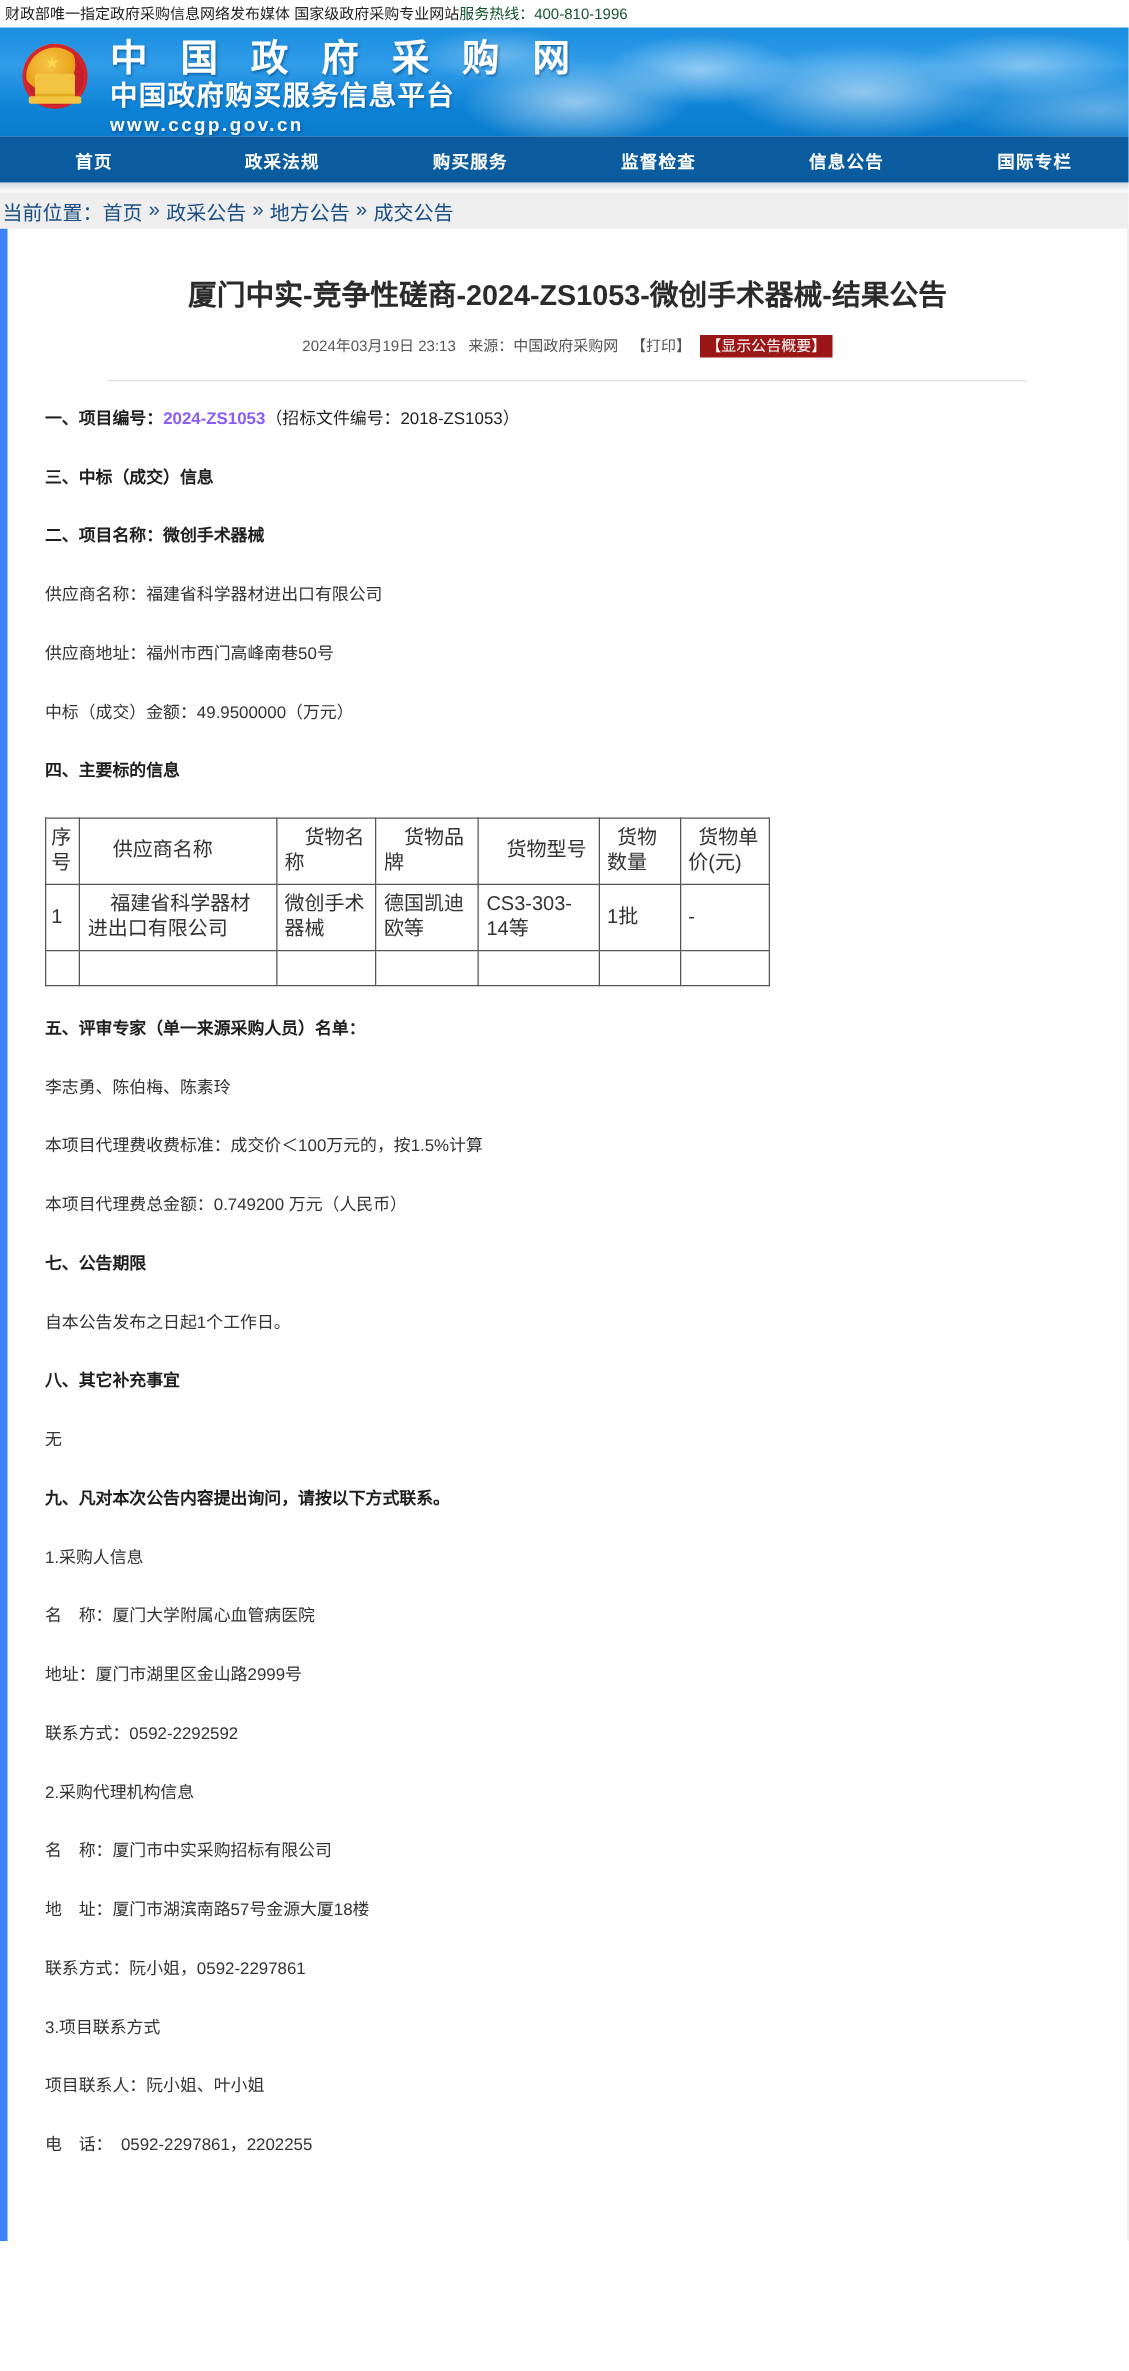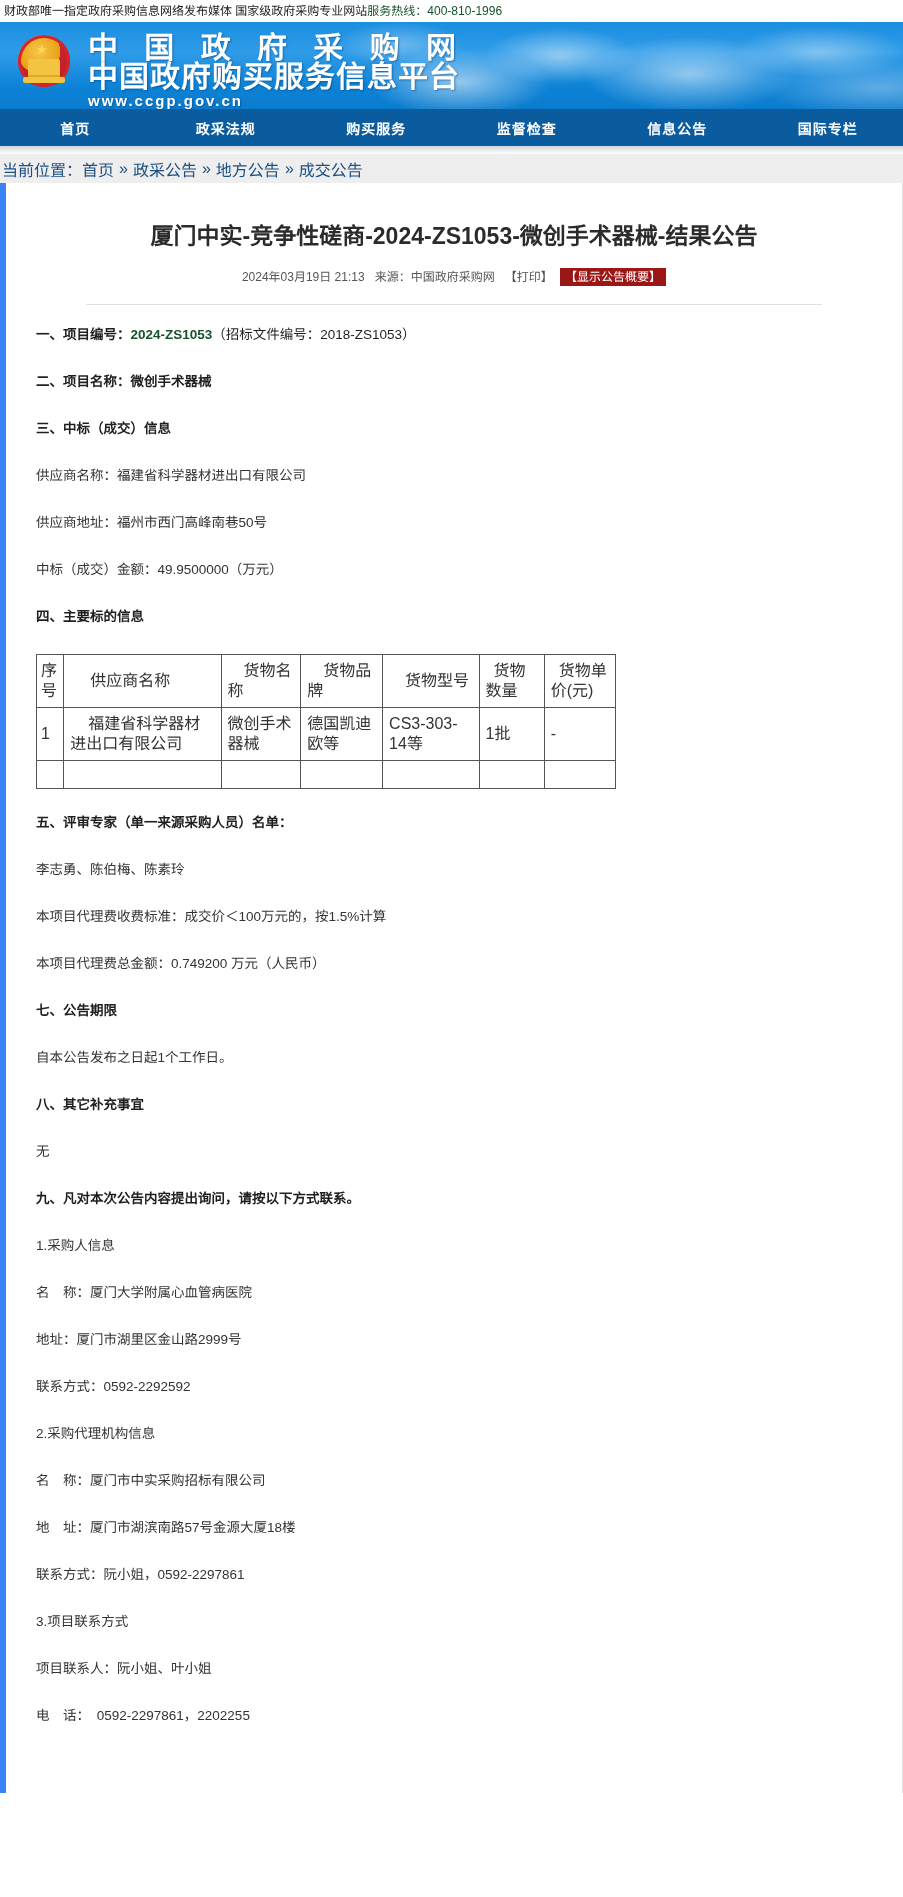--- a/index.html
+++ b/index.html
@@ -78,21 +78,21 @@
     color: #ffffff;
   }
   .wordmark .l1 {
     font-size: 30px;
     font-weight: bold;
     letter-spacing: 9px;
     line-height: 32px;
     text-shadow: 1px 1px 2px rgba(0,60,120,.5);
   }
   .wordmark .l2 {
-    font-size: 30px;
+    font-size: 22px;
     font-weight: bold;
     letter-spacing: 1px;
     line-height: 26px;
     text-shadow: 1px 1px 2px rgba(0,60,120,.5);
   }
   .wordmark .l3 {
     font-size: 15px;
     font-weight: bold;
     letter-spacing: 2px;
     line-height: 20px;
@@ -183,21 +183,21 @@
     color: #333333;
   }
   .body p {
     margin: 0 0 27px 0;
     line-height: 20px;
   }
   .body p.h {
     font-weight: bold;
     color: #1f1f1f;
   }
-  .body .bold { font-weight: bold; color: #14532d; }
+  .body .bold { font-weight: bold; color: #8b5cf6; }
 
   
   table.goods {
     border-collapse: collapse;
     width: 580px;
     margin: 0 0 24px 0;
     font-size: 16px;
     color: #333;
     table-layout: fixed;
   }
@@ -265,39 +265,39 @@
   <span class="sep">»</span>
   <a href="#">地方公告</a>
   <span class="sep">»</span>
   <a href="#">成交公告</a>
 </div>
 
 <div class="page">
   <div class="article">
     <h1 class="title">厦门中实-竞争性磋商-2024-ZS1053-微创手术器械-结果公告</h1>
     <div class="meta">
-      <span>2024年03月19日 21:13</span>
+      <span>2024年03月19日 23:13</span>
       <span>&nbsp;</span>
       <span>来源：中国政府采购网</span>
       <span>&nbsp;</span>
       <span class="print">【打印】</span>
       <span class="badge-summary">【显示公告概要】</span>
     </div>
     <div class="hr"></div>
   </div>
 
   <div class="body">
 
     <p class="h">
       <span>一、项目编号：</span><span class="bold">2024-ZS1053</span><span style="font-weight:normal">（招标文件编号：2018-ZS1053）</span>
     </p>
 
+    <p class="h">三、中标（成交）信息</p>
+
     <p class="h">二、项目名称：微创手术器械</p>
-
-    <p class="h">三、中标（成交）信息</p>
 
     <p>供应商名称：福建省科学器材进出口有限公司</p>
 
     <p>供应商地址：福州市西门高峰南巷50号</p>
 
     <p>中标（成交）金额：49.9500000（万元）</p>
 
     <p class="h">四、主要标的信息</p>
 
     <table class="goods">

